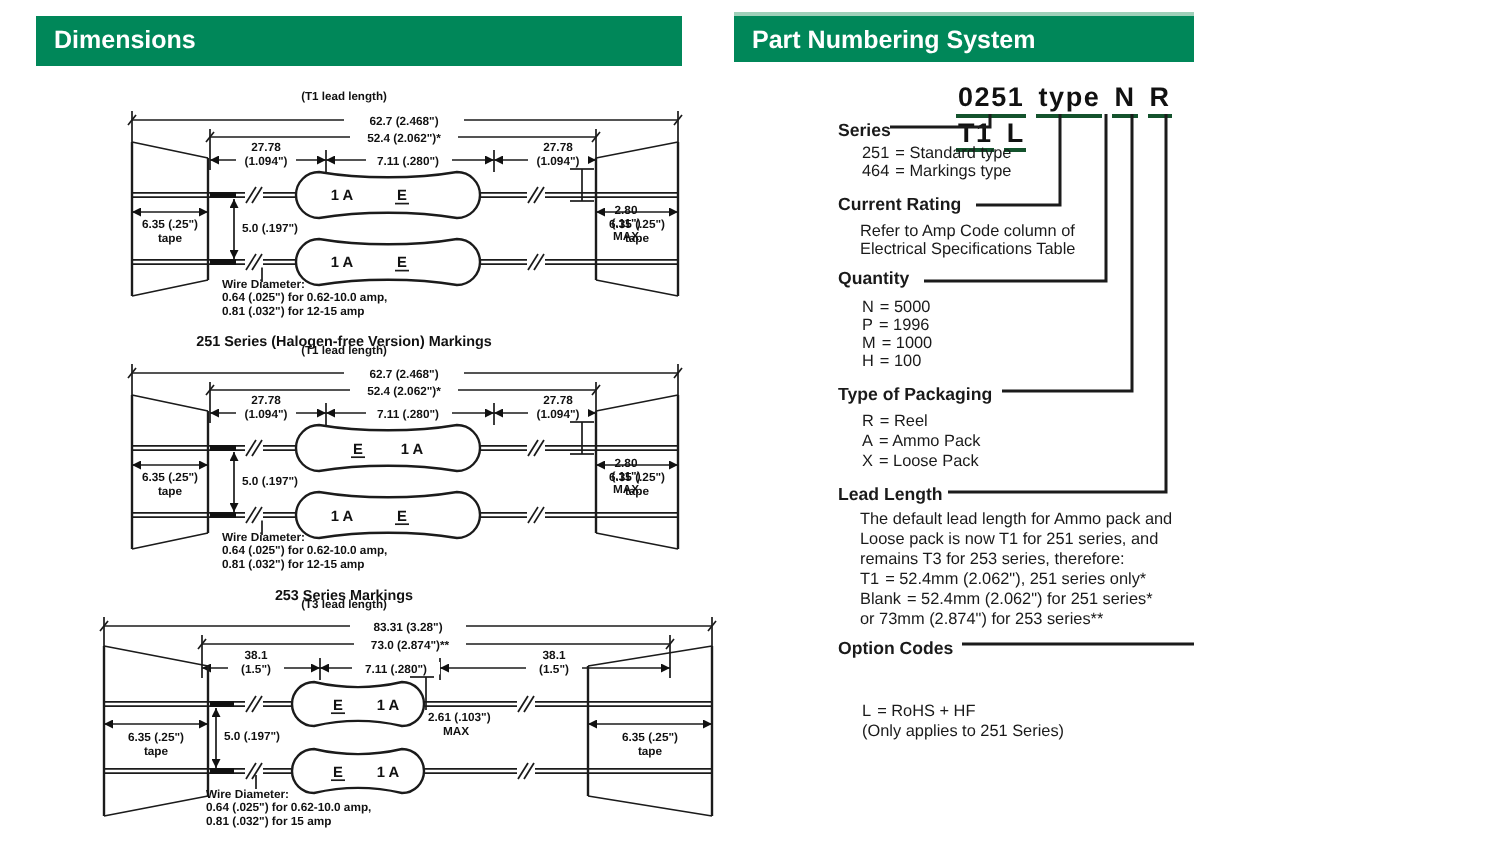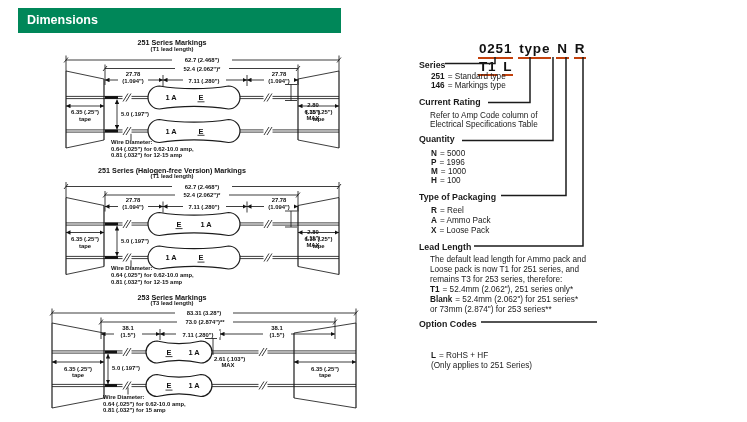--- a/index.html
+++ b/index.html
@@ -18,50 +18,52 @@
   .s2{stroke:#1b1b1b;stroke-width:1.2;fill:none;}
   .s3{stroke:#111;stroke-width:2.8;fill:none;}
   .ld{stroke:#1b1b1b;stroke-width:1.5;fill:none;}
   .fz{fill:#fff;stroke:#1b1b1b;stroke-width:1.2;}
   .wb{fill:#fff;}
   text.d{font:bold 5.9px "Liberation Sans",sans-serif;fill:#111;text-anchor:middle;}
   text.dl{text-anchor:start;}
   text.m{font:bold 7.4px "Liberation Sans",sans-serif;fill:#111;text-anchor:middle;}
   .pn-code{position:absolute;left:478px;top:41px;font:bold 13.5px "Liberation Sans",sans-serif;
            letter-spacing:.8px;color:#111;}
-  .pn-g{display:inline-block;border-bottom:2px solid #c2410c;margin-right:5px;line-height:1.08;padding:0 1px;}
+  .pn-g{display:inline-block;border-bottom:2px solid #14532d;margin-right:5px;line-height:1.08;padding:0 1px;}
   .pn-h{position:absolute;left:419px;font:bold 8.8px "Liberation Sans",sans-serif;color:#1a1a1a;}
   .pn-items{position:absolute;font:8.2px "Liberation Sans",sans-serif;color:#1a1a1a;}
-  .pn-i b{font-weight:bold;margin-right:3px;}
+  .pn-i b{font-weight:normal;margin-right:3px;}
   .pn-i b:empty{margin-right:0;}
 </style>
 </head>
 <body>
 
 <div class="page">
 
   <div class="bar bar-left">
     <span>Dimensions</span>
   </div>
-
-  <div class="dg-title" style="top:38px">251 Series Markings</div>
+  <div class="bar bar-right">
+    <span>Part Numbering System</span>
+  </div>
+
   <div class="dg-sub" style="top:45.5px">(T1 lead length)</div>
   <div class="dg-title" style="top:165.5px">251 Series (Halogen-free Version) Markings</div>
   <div class="dg-sub" style="top:173px">(T1 lead length)</div>
   <div class="dg-title" style="top:292.5px">253 Series Markings</div>
   <div class="dg-sub" style="top:300px">(T3 lead length)</div>
 
   <div class="pn-code">
     <span class="pn-g">0251</span><span class="pn-g">type</span><span class="pn-g">N</span><span class="pn-g">R</span><span class="pn-g">T1</span><span class="pn-g">L</span>
   </div>
 
   <div class="pn-h" style="top:60px">Series</div>
   <div class="pn-items" style="left:431px;top:71.5px;line-height:9.4px">
     <div class="pn-i"><b>251</b><span>= Standard type</span></div>
-    <div class="pn-i"><b>146</b><span>= Markings type</span></div>
+    <div class="pn-i"><b>464</b><span>= Markings type</span></div>
   </div>
 
   <div class="pn-h" style="top:97px">Current Rating</div>
   <div class="pn-items" style="left:430px;top:111px;line-height:9.2px">
     <div class="pn-i"><b></b><span>Refer to Amp Code column of</span></div>
     <div class="pn-i"><b></b><span>Electrical Specifications Table</span></div>
   </div>
 
   <div class="pn-h" style="top:133.5px">Quantity</div>
   <div class="pn-items" style="left:431px;top:148.5px;line-height:9px">

